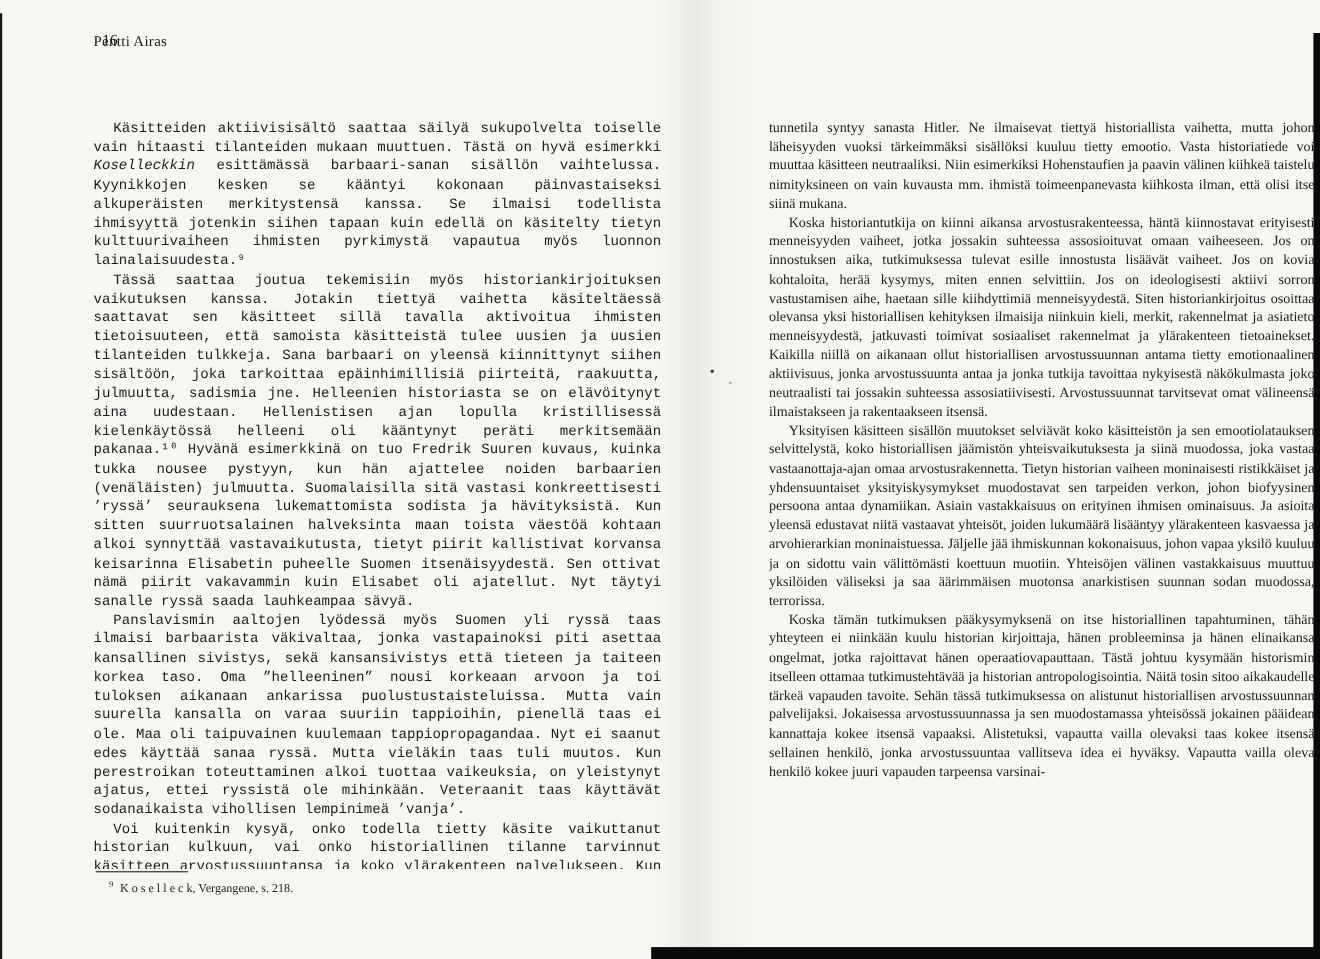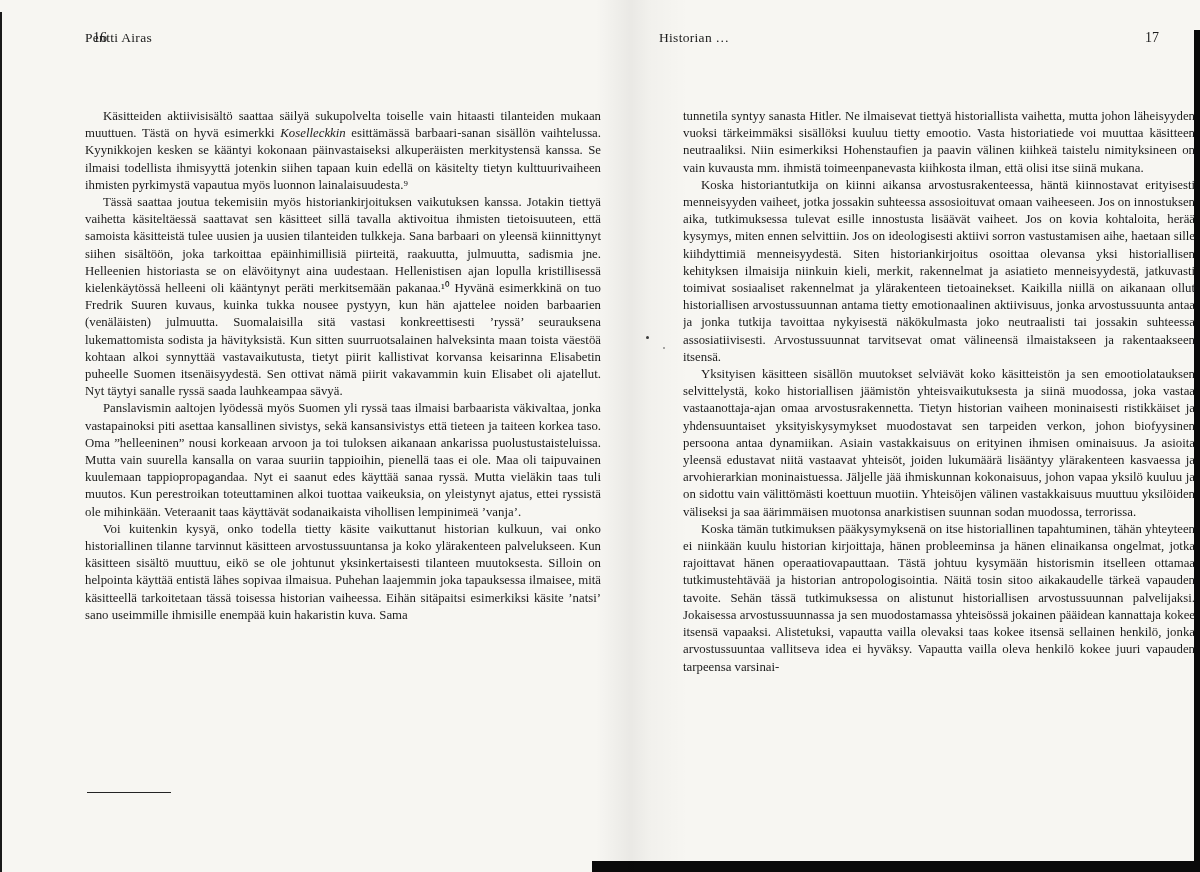--- a/index.html
+++ b/index.html
@@ -34,22 +34,22 @@
   .page-left .pagenum{left:8px;}
   .page-right .pagenum{right:36px;}
 
   .pg-body{
     position:absolute;left:0;right:0;top:108px;
     font-size:12.8px;line-height:17.2px;
     text-align:justify;
     hyphens:auto;-webkit-hyphens:auto;
     overflow:hidden;
   }
-  .page-left .pg-body{height:682px;}
-  .page-right .pg-body{height:752px;}
+  .page-left .pg-body{height:682px;font-family:Liberation Mono, monospace;}
+  .page-right .pg-body{height:752px;margin-left:16px;}
   .pg-body p{margin:0;text-indent:18px;}
   .pg-body p.noindent{text-indent:0;}
   .pg-body i{font-style:italic;}
 
   .footnotes{position:absolute;left:0;right:0;top:792px;font-size:11px;line-height:17px;}
   .fn-rule{width:84px;border-top:1.5px solid #242424;margin:0 0 7px 2px;}
   .fn{padding-left:14px;}
   .fn sup{font-size:8px;line-height:0;margin-right:6px;}
 </style>
 </head>
@@ -72,28 +72,25 @@
 
     <div class="pg-body">
       <p><span>Käsitteiden aktiivisisältö saattaa säilyä sukupolvelta toiselle vain hitaasti tilanteiden mukaan muuttuen. Tästä on hyvä esimerkki </span><i>Koselleckkin</i><span> esittämässä barbaari-sanan sisällön vaihtelussa. Kyynikkojen kesken se kääntyi kokonaan päinvastaiseksi alkuperäisten merkitystensä kanssa. Se ilmaisi todellista ihmisyyttä jotenkin siihen tapaan kuin edellä on käsitelty tietyn kulttuurivaiheen ihmisten pyrkimystä vapautua myös luonnon lainalaisuudesta.⁹</span></p>
       <p>Tässä saattaa joutua tekemisiin myös historiankirjoituksen vaikutuksen kanssa. Jotakin tiettyä vaihetta käsiteltäessä saattavat sen käsitteet sillä tavalla aktivoitua ihmisten tietoisuuteen, että samoista käsitteistä tulee uusien ja uusien tilanteiden tulkkeja. Sana barbaari on yleensä kiinnittynyt siihen sisältöön, joka tarkoittaa epäinhimillisiä piirteitä, raakuutta, julmuutta, sadismia jne. Helleenien historiasta se on elävöitynyt aina uudestaan. Hellenistisen ajan lopulla kristillisessä kielenkäytössä helleeni oli kääntynyt peräti merkitsemään pakanaa.¹⁰ Hyvänä esimerkkinä on tuo Fredrik Suuren kuvaus, kuinka tukka nousee pystyyn, kun hän ajattelee noiden barbaarien (venäläisten) julmuutta. Suomalaisilla sitä vastasi konkreettisesti ’ryssä’ seurauksena lukemattomista sodista ja hävityksistä. Kun sitten suurruotsalainen halveksinta maan toista väestöä kohtaan alkoi synnyttää vastavaikutusta, tietyt piirit kallistivat korvansa keisarinna Elisabetin puheelle Suomen itsenäisyydestä. Sen ottivat nämä piirit vakavammin kuin Elisabet oli ajatellut. Nyt täytyi sanalle ryssä saada lauhkeampaa sävyä.</p>
       <p>Panslavismin aaltojen lyödessä myös Suomen yli ryssä taas ilmaisi barbaarista väkivaltaa, jonka vastapainoksi piti asettaa kansallinen sivistys, sekä kansansivistys että tieteen ja taiteen korkea taso. Oma ”helleeninen” nousi korkeaan arvoon ja toi tuloksen aikanaan ankarissa puolustustaisteluissa. Mutta vain suurella kansalla on varaa suuriin tappioihin, pienellä taas ei ole. Maa oli taipuvainen kuulemaan tappiopropagandaa. Nyt ei saanut edes käyttää sanaa ryssä. Mutta vieläkin taas tuli muutos. Kun perestroikan toteuttaminen alkoi tuottaa vaikeuksia, on yleistynyt ajatus, ettei ryssistä ole mihinkään. Veteraanit taas käyttävät sodanaikaista vihollisen lempinimeä ’vanja’.</p>
       <p>Voi kuitenkin kysyä, onko todella tietty käsite vaikuttanut historian kulkuun, vai onko historiallinen tilanne tarvinnut käsitteen arvostussuuntansa ja koko ylärakenteen palvelukseen. Kun käsitteen sisältö muuttuu, eikö se ole johtunut yksinkertaisesti tilanteen muutoksesta. Silloin on helpointa käyttää entistä lähes sopivaa ilmaisua. Puhehan laajemmin joka tapauksessa ilmaisee, mitä käsitteellä tarkoitetaan tässä toisessa historian vaiheessa. Eihän sitäpaitsi esimerkiksi käsite ’natsi’ sano useimmille ihmisille enempää kuin hakaristin kuva. Sama</p>
     </div>
 
     <div class="footnotes">
       <div class="fn-rule"></div>
+      <div class="fn"><sup>9</sup><span>K o s e l l e c k, Vergangene, s. 218.</span></div>
     </div>
   </section>
 
   <section class="page page-right">
-    <div class="pg-header">
-      <span class="running">Historian …</span>
-      <span class="pagenum">17</span>
-    </div>
 
     <div class="pg-body">
       <p class="noindent">tunnetila syntyy sanasta Hitler. Ne ilmaisevat tiettyä historiallista vaihetta, mutta johon läheisyyden vuoksi tärkeimmäksi sisällöksi kuuluu tietty emootio. Vasta historiatiede voi muuttaa käsitteen neutraaliksi. Niin esimerkiksi Hohenstaufien ja paavin välinen kiihkeä taistelu nimityksineen on vain kuvausta mm. ihmistä toimeenpanevasta kiihkosta ilman, että olisi itse siinä mukana.</p>
       <p>Koska historiantutkija on kiinni aikansa arvostusrakenteessa, häntä kiinnostavat erityisesti menneisyyden vaiheet, jotka jossakin suhteessa assosioituvat omaan vaiheeseen. Jos on innostuksen aika, tutkimuksessa tulevat esille innostusta lisäävät vaiheet. Jos on kovia kohtaloita, herää kysymys, miten ennen selvittiin. Jos on ideologisesti aktiivi sorron vastustamisen aihe, haetaan sille kiihdyttimiä menneisyydestä. Siten historiankirjoitus osoittaa olevansa yksi historiallisen kehityksen ilmaisija niinkuin kieli, merkit, rakennelmat ja asiatieto menneisyydestä, jatkuvasti toimivat sosiaaliset rakennelmat ja ylärakenteen tietoainekset. Kaikilla niillä on aikanaan ollut historiallisen arvostussuunnan antama tietty emotionaalinen aktiivisuus, jonka arvostussuunta antaa ja jonka tutkija tavoittaa nykyisestä näkökulmasta joko neutraalisti tai jossakin suhteessa assosiatiivisesti. Arvostussuunnat tarvitsevat omat välineensä ilmaistakseen ja rakentaakseen itsensä.</p>
       <p>Yksityisen käsitteen sisällön muutokset selviävät koko käsitteistön ja sen emootiolatauksen selvittelystä, koko historiallisen jäämistön yhteisvaikutuksesta ja siinä muodossa, joka vastaa vastaanottaja-ajan omaa arvostusrakennetta. Tietyn historian vaiheen moninaisesti ristikkäiset ja yhdensuuntaiset yksityiskysymykset muodostavat sen tarpeiden verkon, johon biofyysinen persoona antaa dynamiikan. Asiain vastakkaisuus on erityinen ihmisen ominaisuus. Ja asioita yleensä edustavat niitä vastaavat yhteisöt, joiden lukumäärä lisääntyy ylärakenteen kasvaessa ja arvohierarkian moninaistuessa. Jäljelle jää ihmiskunnan kokonaisuus, johon vapaa yksilö kuuluu ja on sidottu vain välittömästi koettuun muotiin. Yhteisöjen välinen vastakkaisuus muuttuu yksilöiden väliseksi ja saa äärimmäisen muotonsa anarkistisen suunnan sodan muodossa, terrorissa.</p>
       <p>Koska tämän tutkimuksen pääkysymyksenä on itse historiallinen tapahtuminen, tähän yhteyteen ei niinkään kuulu historian kirjoittaja, hänen probleeminsa ja hänen elinaikansa ongelmat, jotka rajoittavat hänen operaatiovapauttaan. Tästä johtuu kysymään historismin itselleen ottamaa tutkimustehtävää ja historian antropologisointia. Näitä tosin sitoo aikakaudelle tärkeä vapauden tavoite. Sehän tässä tutkimuksessa on alistunut historiallisen arvostussuunnan palvelijaksi. Jokaisessa arvostussuunnassa ja sen muodostamassa yhteisössä jokainen pääidean kannattaja kokee itsensä vapaaksi. Alistetuksi, vapautta vailla olevaksi taas kokee itsensä sellainen henkilö, jonka arvostussuuntaa vallitseva idea ei hyväksy. Vapautta vailla oleva henkilö kokee juuri vapauden tarpeensa varsinai-</p>
     </div>
   </section>
 
 </div>

